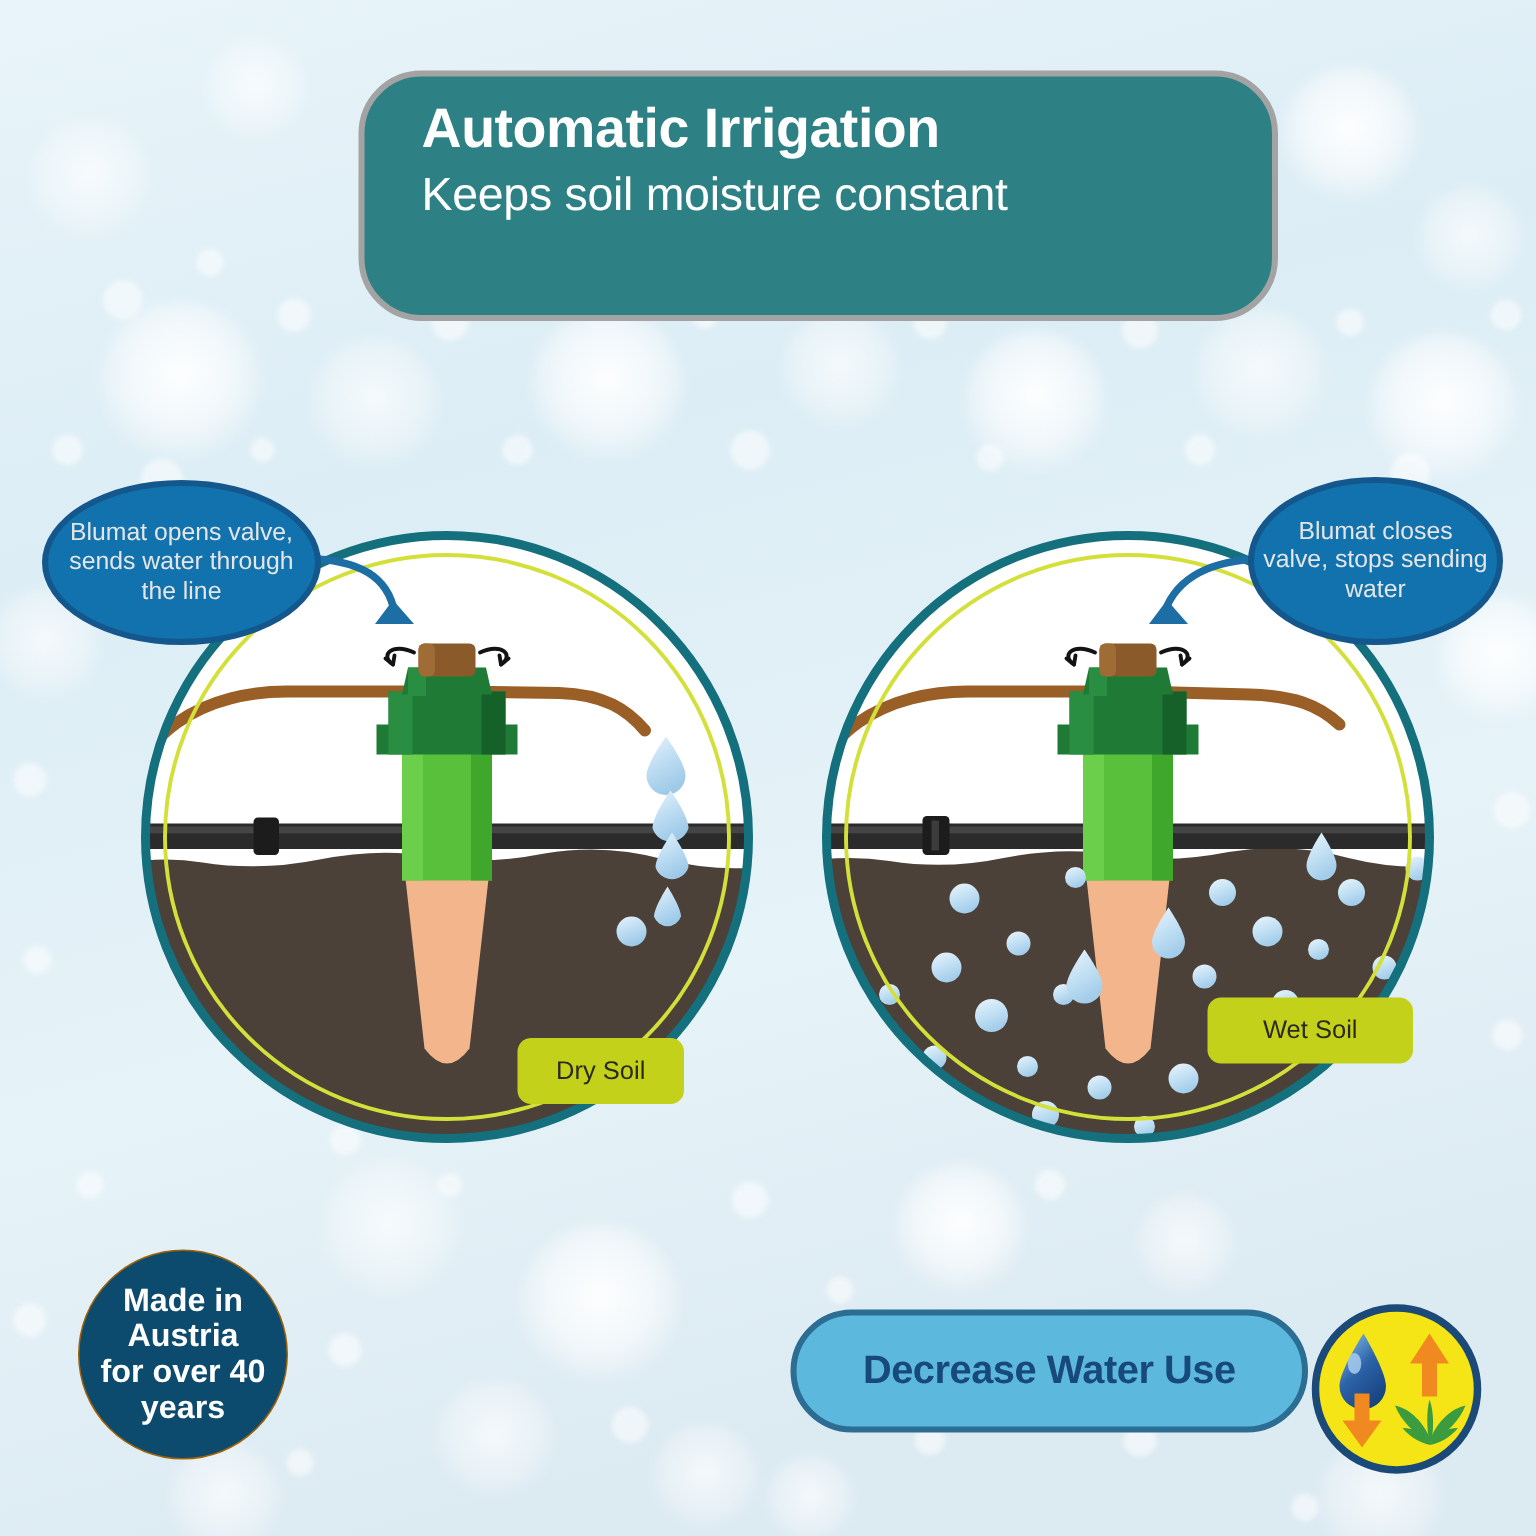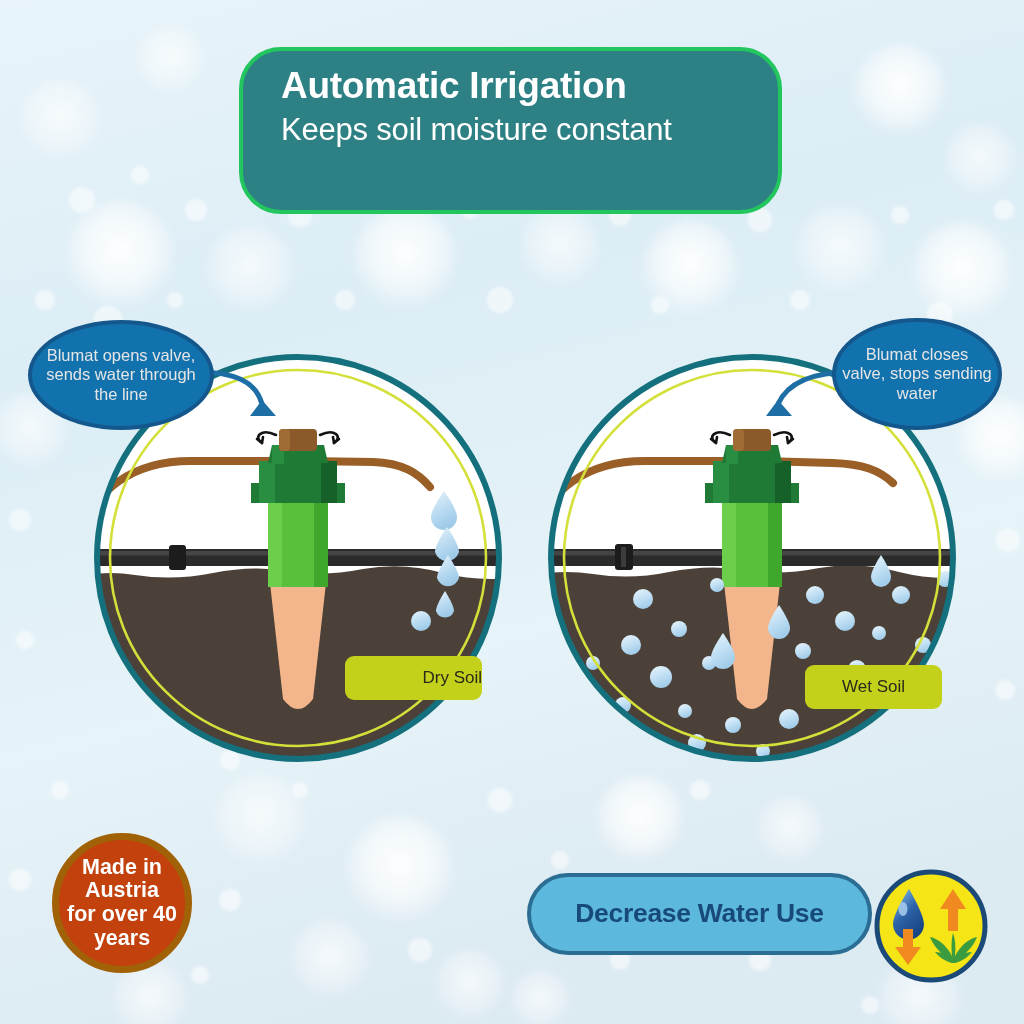--- a/index.html
+++ b/index.html
@@ -9,22 +9,22 @@
     font-family: "Liberation Sans", sans-serif;
     background:#e4f2f7;
     position:relative;
   }
 
   
   #bg { position:absolute; inset:0; z-index:0; }
 
   
   .header-pill{
-    position:absolute; left:239px; top:47px; width:543px; height:167px;
-    background:#2d8084; border:4px solid #22c55e; border-radius:42px;
+    position:absolute; left:239px; top:47px; width:613px; height:167px;
+    background:#2d8084; border:4px solid #a3a3a3; border-radius:42px;
     z-index:5; padding:14px 30px 0 38px; color:#ffffff;
   }
   .header-title{ font-size:37px; font-weight:bold; letter-spacing:-0.3px; line-height:1.15; }
   .header-sub{ font-size:31px; font-weight:400; line-height:1.32; margin-top:2px; letter-spacing:-0.2px;}
 
   
   .panel{ position:absolute; z-index:3; }
   #panel-dry { left:73px;  top:333px; width:450px; height:450px; }
   #panel-wet { left:527px; top:333px; width:450px; height:450px; }
   .panel svg{ display:block; }
@@ -42,27 +42,27 @@
   #callout-right{ left:832px; top:318px; width:170px; height:112px; }
   .callout span{ display:block; padding:0 6px; }
 
   
   .soil-label{
     position:absolute; z-index:9;
     background:#c4d11b; color:#2a2a1c;
     border-radius:9px; font-size:17px;
     display:flex; align-items:center; justify-content:center;
   }
-  #label-dry{ left:345px; top:656px; width:137px; height:44px;justify-content:flex-end; }
+  #label-dry{ left:345px; top:692px; width:111px; height:44px; }
   #label-wet{ left:805px; top:665px; width:137px; height:44px; }
 
   
   #austria{
     position:absolute; left:52px; top:833px; width:140px; height:140px;
-    background:#c2410c; border:7px solid #a16207; border-radius:50%;
+    background:#0c4a6e; border:1px solid #a16207; border-radius:50%;
     z-index:8; color:#ffffff; font-weight:bold; font-size:21.5px;
     display:flex; flex-direction:column; align-items:center; justify-content:center;
     line-height:1.1; text-align:center;
   }
   #austria span{ display:block; white-space:nowrap; }
 
   
   #banner{
     position:absolute; left:527px; top:873px; width:345px; height:82px;
     background:#5cb9dd; border:4px solid #2c6d93; border-radius:41px;

